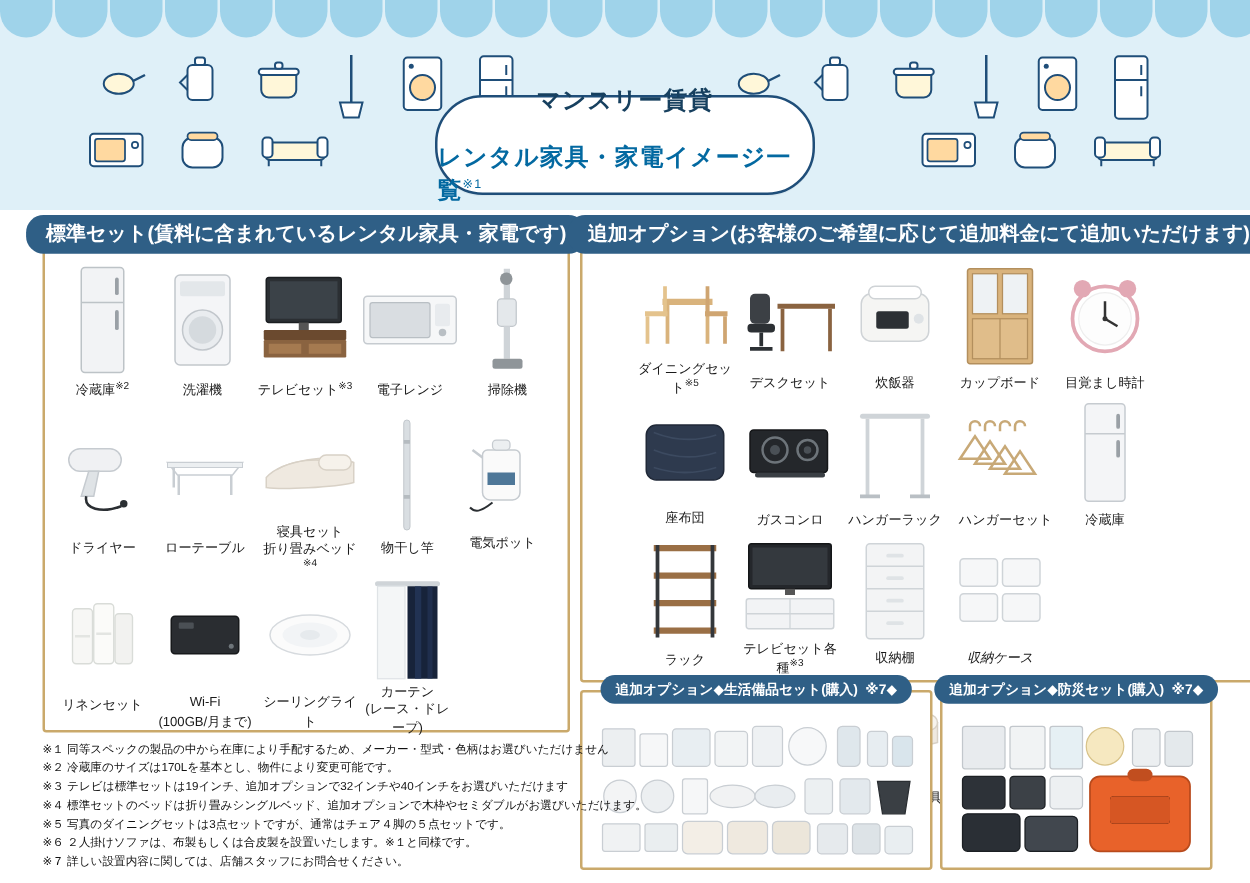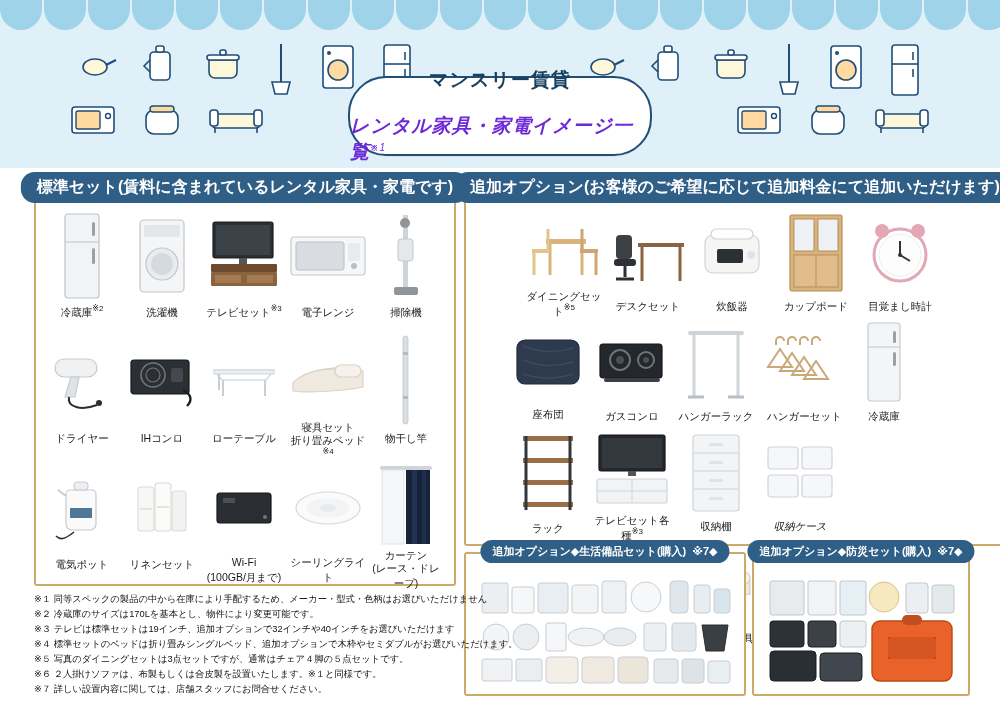--- a/index.html
+++ b/index.html
@@ -33,21 +33,21 @@
   .hdr-icons.right{right:78px;}
   .hdr-icons svg{display:block;}
   .title-plate{
     position:absolute;left:50%;transform:translateX(-50%);
     top:76px;width:300px;height:76px;
     background:#ffffff;border:2px solid #1f4e79;border-radius:38px;
     display:flex;flex-direction:column;align-items:center;justify-content:center;
     box-shadow:0 1px 0 rgba(0,0,0,.04);
   }
   .title-plate .l1{font-size:19px;font-weight:bold;color:#17405f;letter-spacing:1px;}
-  .title-plate .l2{font-size:19px;font-weight:bold;color:#6d28d9;letter-spacing:1px;margin-top:20px;font-style:italic;}
+  .title-plate .l2{font-size:19px;font-weight:bold;color:#0369a1;letter-spacing:1px;margin-top:20px;}
   .title-plate .l2 sup{font-size:10px;font-weight:normal;}
 
   
   .panel{
     position:absolute;border:2px solid #caa96b;background:#fff;border-radius:3px;
   }
   .panel-title{
     position:absolute;left:50%;transform:translateX(-50%);
     top:-14px;background:#2f5f86;color:#fff;border-radius:14px;
     font-size:16px;font-weight:bold;padding:5px 16px;white-space:nowrap;
@@ -323,32 +323,20 @@
         <svg width="70" height="70" viewBox="0 0 70 70">
             <rect x="8" y="14" width="42" height="18" rx="9" fill="#f0f1f3" stroke="#c6cbd0" stroke-width="1.2"></rect>
             <path d="M24 32 l-6 20 h10 l4 -20 z" fill="#dfe3e6" stroke="#c6cbd0" stroke-width="1.2"></path>
             <path d="M22 52 C20 62 34 66 50 60" fill="none" stroke="#2b2f33" stroke-width="2"></path>
             <circle cx="52" cy="58" r="3" fill="#2b2f33"></circle>
           </svg>
       </div>
       <div class="caption"><span>ドライヤー</span><sup></sup></div>
     </div>
 
-    <div class="item" style="width:80px;height:130px;">
-      <div class="thumb" style="height:96px;">
-        <svg width="74" height="60" viewBox="0 0 74 60">
-            <rect x="6" y="10" width="58" height="34" rx="3" fill="#2c3034" stroke="#15181a" stroke-width="1.2"></rect>
-            <circle cx="28" cy="25" r="12" fill="none" stroke="#6f767c" stroke-width="1.6"></circle>
-            <circle cx="28" cy="25" r="7" fill="none" stroke="#6f767c" stroke-width="1.2"></circle>
-            <rect x="46" y="18" width="12" height="14" rx="2" fill="#45494d"></rect>
-            <path d="M58 40 C66 44 68 50 62 56" stroke="#1b1e21" stroke-width="2.4" fill="none"></path>
-          </svg>
-      </div>
-      <div class="caption"><span>IHコンロ</span><sup></sup></div>
-    </div>
 
     <div class="item" style="width:84px;height:130px;">
       <div class="thumb" style="height:96px;">
         <svg width="80" height="56" viewBox="0 0 80 56">
             <polygon points="10,18 70,18 62,28 18,28" fill="#ffffff" stroke="#c9ced3" stroke-width="1.2"></polygon>
             <rect x="10" y="18" width="60" height="4" fill="#eceff1" stroke="#c9ced3" stroke-width="0.8"></rect>
             <line x1="19" y1="28" x2="19" y2="44" stroke="#c9ced3" stroke-width="2"></line>
             <line x1="61" y1="28" x2="61" y2="44" stroke="#c9ced3" stroke-width="2"></line>
             <line x1="15" y1="22" x2="15" y2="38" stroke="#c9ced3" stroke-width="2"></line>
           </svg>
@@ -442,21 +430,21 @@
 (レース・ドレープ)</span><sup></sup></div>
     </div>
   </div>
 </div>
 
 <div class="panel" style="left:464px;top:184px;width:502px;height:358px;padding-left:36px;">
   <div class="panel-title">追加オプション(お客様のご希望に応じて追加料金にて追加いただけます)</div>
 
   <div class="grid" style="padding:24px 4px 0 4px;">
 
-    <div class="item" style="width:84px;height:108px;margin-left:16px;">
+    <div class="item" style="width:84px;height:108px;">
       <div class="thumb" style="height:86px;">
         <svg width="80" height="80" viewBox="0 0 80 80">
             <rect x="22" y="30" width="40" height="5" fill="#d9b37c"></rect>
             <line x1="26" y1="35" x2="26" y2="66" stroke="#d9b37c" stroke-width="3"></line>
             <line x1="58" y1="35" x2="58" y2="66" stroke="#d9b37c" stroke-width="3"></line>
             <rect x="8" y="40" width="18" height="4" fill="#e4c38d"></rect>
             <line x1="10" y1="44" x2="10" y2="66" stroke="#e4c38d" stroke-width="3"></line>
             <line x1="24" y1="20" x2="24" y2="44" stroke="#e4c38d" stroke-width="3"></line>
             <rect x="56" y="40" width="18" height="4" fill="#cfa571"></rect>
             <line x1="72" y1="44" x2="72" y2="66" stroke="#cfa571" stroke-width="3"></line>

